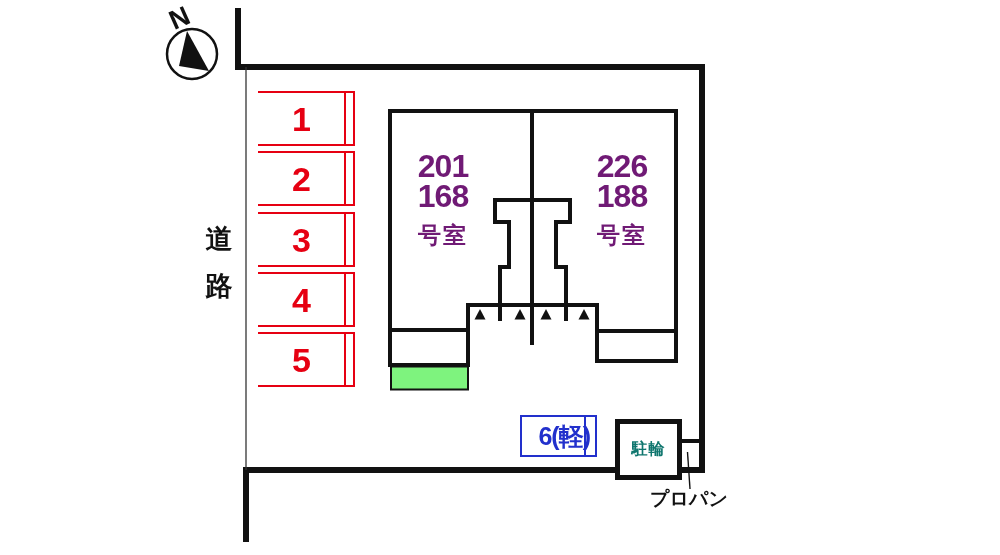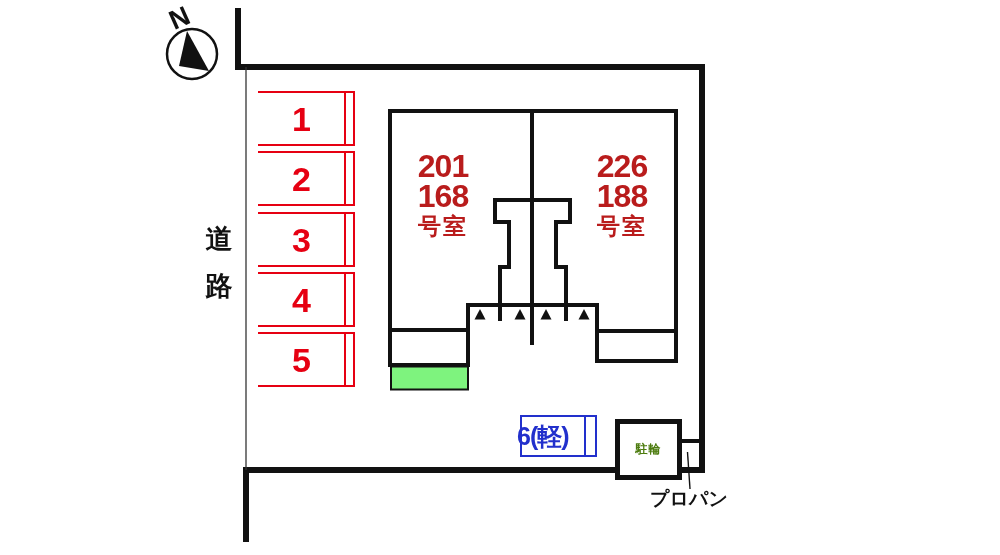--- a/index.html
+++ b/index.html
@@ -26,42 +26,42 @@
   }
   .stall .inner-line{
     position:absolute;top:0;bottom:0;right:7px;width:2px;background:#e60012;
   }
   .stall .num{
     font-size:34px;font-weight:bold;color:#e60012;line-height:1;
     transform:translateX(-4px);
   }
   
   .unit-label{
-    position:absolute;transform:translateX(-50%);text-align:center;color:#b91c1c;
+    position:absolute;transform:translateX(-50%);text-align:center;color:#701a75;
   }
   .unit-num{font-size:32px;font-weight:bold;line-height:30px;letter-spacing:-1px;}
-  .unit-room{font-size:23px;font-weight:bold;letter-spacing:2px;}
+  .unit-room{font-size:23px;font-weight:bold;margin-top:9px;letter-spacing:2px;}
   
   .kei-box{
     position:absolute;left:520px;top:415px;width:73px;height:38px;
-    border:2px solid #2230cc;display:flex;align-items:center;justify-content:flex-start;
+    border:2px solid #2230cc;display:flex;align-items:center;justify-content:flex-end;
   }
   .kei-box .inner-line{
     position:absolute;top:0;bottom:0;right:9px;width:2px;background:#2230cc;
   }
   .kei-label{
     font-size:25px;font-weight:bold;color:#2230cc;line-height:1;
     transform:translateX(-5px);letter-spacing:-1px;white-space:nowrap;
   }
   
   .bike-box{
     position:absolute;left:615px;top:419px;width:57px;height:51px;
     border:5px solid #111;display:flex;align-items:center;justify-content:center;background:#fff;
   }
-  .bike-label{font-size:12px;font-weight:bold;color:#4d7c0f;letter-spacing:1px;white-space:nowrap;}
+  .bike-label{font-size:16px;font-weight:bold;color:#0f766e;letter-spacing:1px;white-space:nowrap;}
   
   .propane-label{
     position:absolute;left:689px;top:499px;transform:translate(-50%,-50%);
     font-size:19px;font-weight:bold;color:#111;white-space:nowrap;
   }
 </style>
 </head>
 <body>
 
 <div id="canvas">

